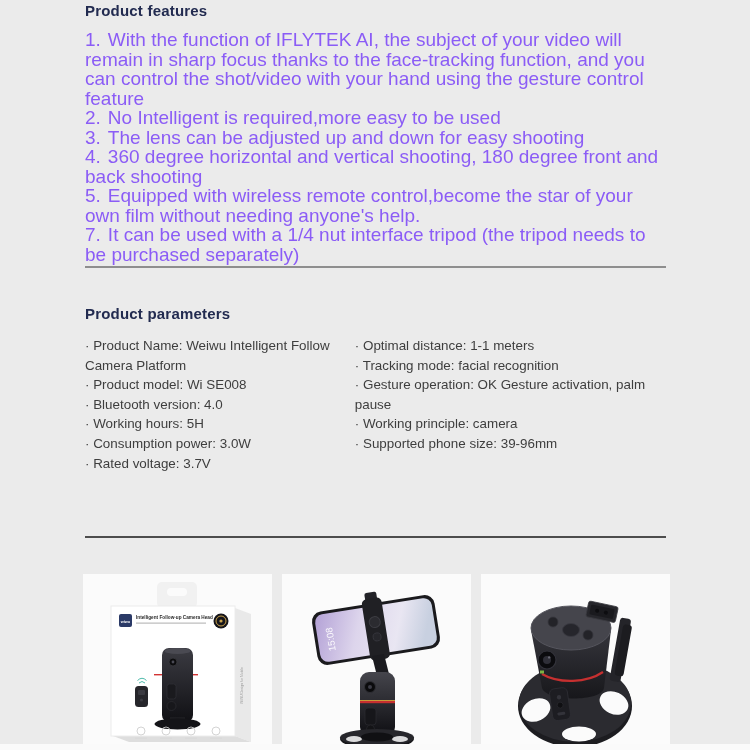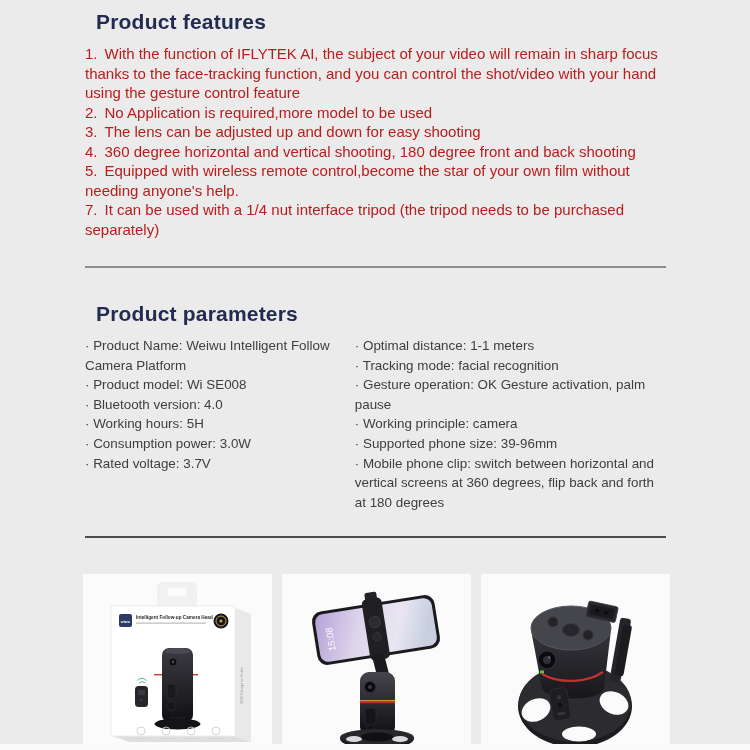--- a/index.html
+++ b/index.html
@@ -6,52 +6,52 @@
   .page{
     position:relative;
     width:750px;height:750px;
     background:#ebebeb;
     overflow:hidden;
     font-family:"Liberation Sans", sans-serif;
     color:#3e3e3e;
   }
   .section{position:absolute;left:85px;width:581px;}
   .section-title{
-    margin:11px;
-    font-size:21px;line-height:23px;
+    margin:0;
+    font-size:15px;line-height:23px;
     font-weight:700;
     color:#222b50;
     letter-spacing:.2px;
   }
   #features-section{top:-1px;}
-  .list{margin-top:8px;font-size:15px;line-height:19.5px;color:#b91c1c;}
+  .list{margin-top:8px;font-size:19px;line-height:19.5px;color:#8b5cf6;}
   .feature-item .num{margin-right:7px;}
   .divider{position:absolute;left:85px;width:581px;}
   .divider.light{top:266px;height:2px;background:#8e8e8e;}
   .divider.dark{top:536px;height:2px;background:#4d4d4d;}
-  #params-section{top:291px;}
+  #params-section{top:302px;}
   .cols{display:flex;gap:22px;margin-top:11px;font-size:13.4px;line-height:19.6px;}
   .col.left{width:250px;}
   .col.right{width:314px;}
   .param-line{margin:0;}
   .cards{position:absolute;left:83px;top:574px;display:flex;gap:10px;}
   .card{width:189px;height:176px;background:#fbfbfb;overflow:hidden;}
   .card svg{display:block;width:189px;height:176px;}
   .bottom-strip{position:absolute;left:0;top:744px;width:750px;height:6px;background:#fafafa;}
 </style>
 </head>
 <body>
 
 <div class="page">
 
   <section class="section" id="features-section">
     <h2 class="section-title">Product features</h2>
     <div class="list" id="features-list">
         <div class="feature-item"><span class="num">1.</span><span class="txt">With the function of IFLYTEK AI, the subject of your video will remain in sharp focus thanks to the face-tracking function, and you can control the shot/video with your hand using the gesture control feature</span></div>
-        <div class="feature-item"><span class="num">2.</span><span class="txt">No Application is required,more model to be used</span></div>
+        <div class="feature-item"><span class="num">2.</span><span class="txt">No Intelligent is required,more easy to be used</span></div>
         <div class="feature-item"><span class="num">3.</span><span class="txt">The lens can be adjusted up and down for easy shooting</span></div>
         <div class="feature-item"><span class="num">4.</span><span class="txt">360 degree horizontal and vertical shooting, 180 degree front and back shooting</span></div>
         <div class="feature-item"><span class="num">5.</span><span class="txt">Equipped with wireless remote control,become the star of your own film without needing anyone's help.</span></div>
         <div class="feature-item"><span class="num">7.</span><span class="txt">It can be used with a 1/4 nut interface tripod (the tripod needs to be purchased separately)</span></div>
       </div>
   </section>
 
   <div class="divider light"></div>
 
   <section class="section" id="params-section">
@@ -64,21 +64,20 @@
           <div class="param-line">· Working hours: 5H</div>
           <div class="param-line">· Consumption power: 3.0W</div>
           <div class="param-line">· Rated voltage: 3.7V</div>
         </div>
       <div class="col right" id="params-right">
           <div class="param-line">· Optimal distance: 1-1 meters</div>
           <div class="param-line">· Tracking mode: facial recognition</div>
           <div class="param-line">· Gesture operation: OK Gesture activation, palm pause</div>
           <div class="param-line">· Working principle: camera</div>
           <div class="param-line">· Supported phone size: 39-96mm</div>
-          <div class="param-line">· Mobile phone clip: switch between horizontal and vertical screens at 360 degrees, flip back and forth at 180 degrees</div>
         </div>
     </div>
   </section>
 
   <div class="divider dark"></div>
 
   <div class="cards">
 
     <div class="card">
       <svg viewBox="0 0 189 176">

